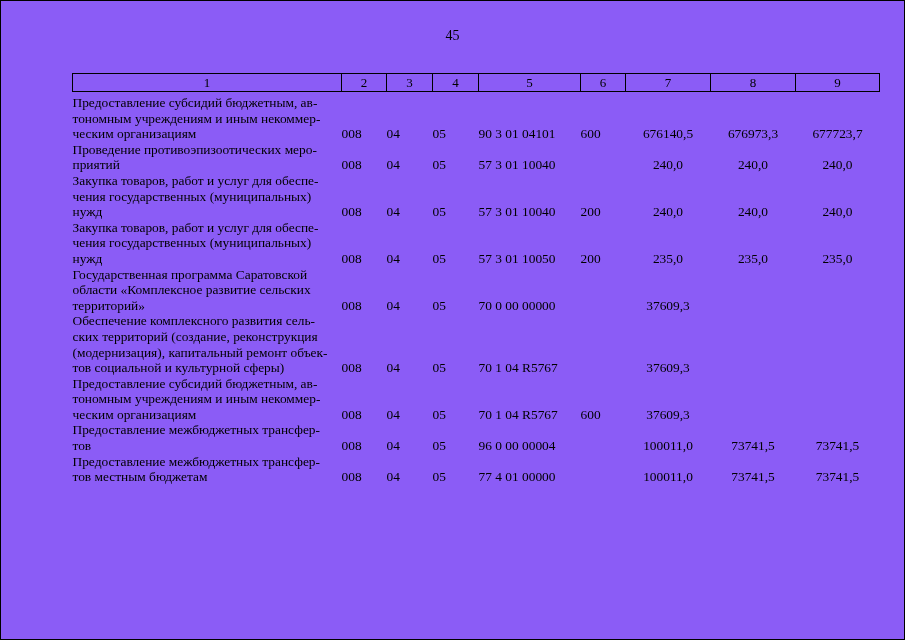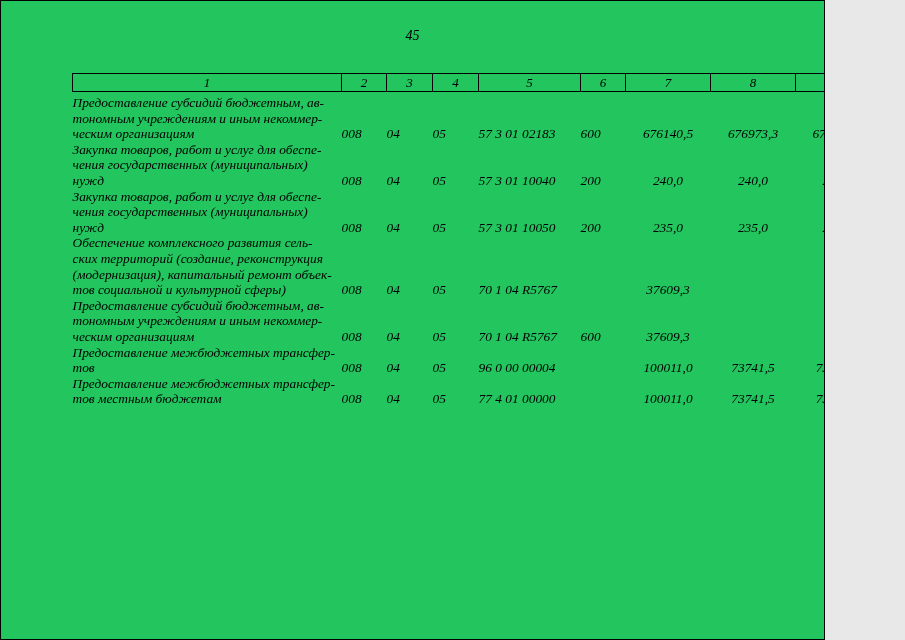--- a/index.html
+++ b/index.html
@@ -1,26 +1,25 @@
 <!DOCTYPE html>
 <html><head>
 <meta charset="utf-8">
 <style>
   html, body { margin: 0; padding: 0; background: #e8e8e8; }
   .page {
-    width: 825px;
+    width: 905px;
     height: 640px;
-    background: #22c55e;
+    background: #8b5cf6;
     border: 1px solid #000000;
     box-sizing: border-box;
     font-family: "Liberation Serif", serif;
     color: #000000;
     overflow: hidden;
     position: relative;
-    font-style: italic;
   }
   .page-number {
     text-align: center;
     padding-top: 27px;
     font-size: 14px;
     line-height: 16px;
   }
   table.budget {
     border-collapse: collapse;
     table-layout: fixed;
@@ -84,25 +83,37 @@
       </tr>
     </thead>
     <tbody>
       <tr>
         <td class="cell-name">Предоставление субсидий бюджетным, ав-
 тономным учреждениям и иным некоммер-
 ческим организациям</td>
         <td class="cell-code">008</td>
         <td class="cell-code">04</td>
         <td class="cell-code">05</td>
-        <td class="cell-code">57 3 01 02183</td>
+        <td class="cell-code">90 3 01 04101</td>
         <td class="cell-code">600</td>
         <td class="cell-amount">676140,5</td>
         <td class="cell-amount">676973,3</td>
         <td class="cell-amount">677723,7</td>
+      </tr>
+      <tr>
+        <td class="cell-name">Проведение противоэпизоотических меро-
+приятий</td>
+        <td class="cell-code">008</td>
+        <td class="cell-code">04</td>
+        <td class="cell-code">05</td>
+        <td class="cell-code">57 3 01 10040</td>
+        <td class="cell-code"></td>
+        <td class="cell-amount">240,0</td>
+        <td class="cell-amount">240,0</td>
+        <td class="cell-amount">240,0</td>
       </tr>
       <tr>
         <td class="cell-name">Закупка товаров, работ и услуг для обеспе-
 чения государственных (муниципальных)
 нужд</td>
         <td class="cell-code">008</td>
         <td class="cell-code">04</td>
         <td class="cell-code">05</td>
         <td class="cell-code">57 3 01 10040</td>
         <td class="cell-code">200</td>
@@ -117,20 +128,33 @@
         <td class="cell-code">008</td>
         <td class="cell-code">04</td>
         <td class="cell-code">05</td>
         <td class="cell-code">57 3 01 10050</td>
         <td class="cell-code">200</td>
         <td class="cell-amount">235,0</td>
         <td class="cell-amount">235,0</td>
         <td class="cell-amount">235,0</td>
       </tr>
       <tr>
+        <td class="cell-name">Государственная программа Саратовской
+области «Комплексное развитие сельских
+территорий»</td>
+        <td class="cell-code">008</td>
+        <td class="cell-code">04</td>
+        <td class="cell-code">05</td>
+        <td class="cell-code">70 0 00 00000</td>
+        <td class="cell-code"></td>
+        <td class="cell-amount">37609,3</td>
+        <td class="cell-amount"></td>
+        <td class="cell-amount"></td>
+      </tr>
+      <tr>
         <td class="cell-name">Обеспечение комплексного развития сель-
 ских территорий (создание, реконструкция
 (модернизация), капитальный ремонт объек-
 тов социальной и культурной сферы)</td>
         <td class="cell-code">008</td>
         <td class="cell-code">04</td>
         <td class="cell-code">05</td>
         <td class="cell-code">70 1 04 R5767</td>
         <td class="cell-code"></td>
         <td class="cell-amount">37609,3</td>

